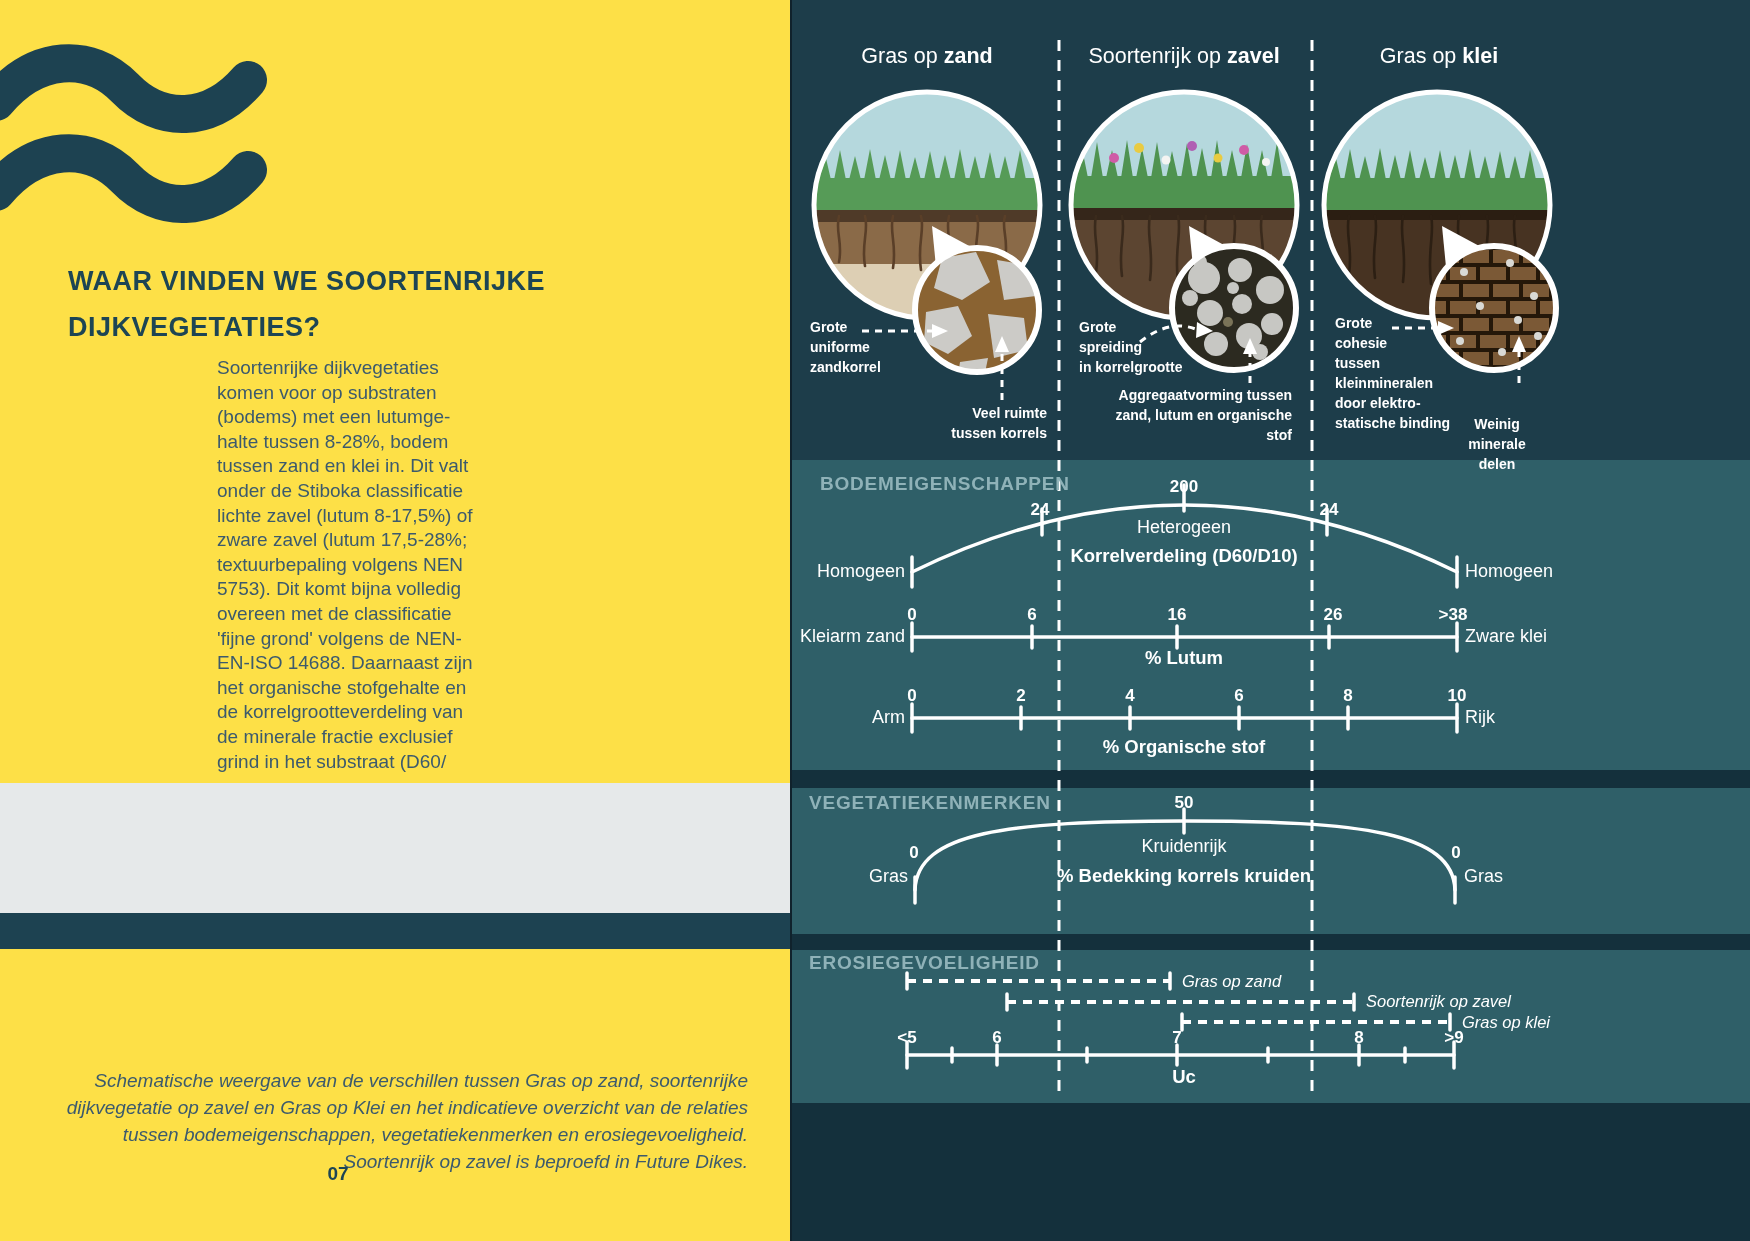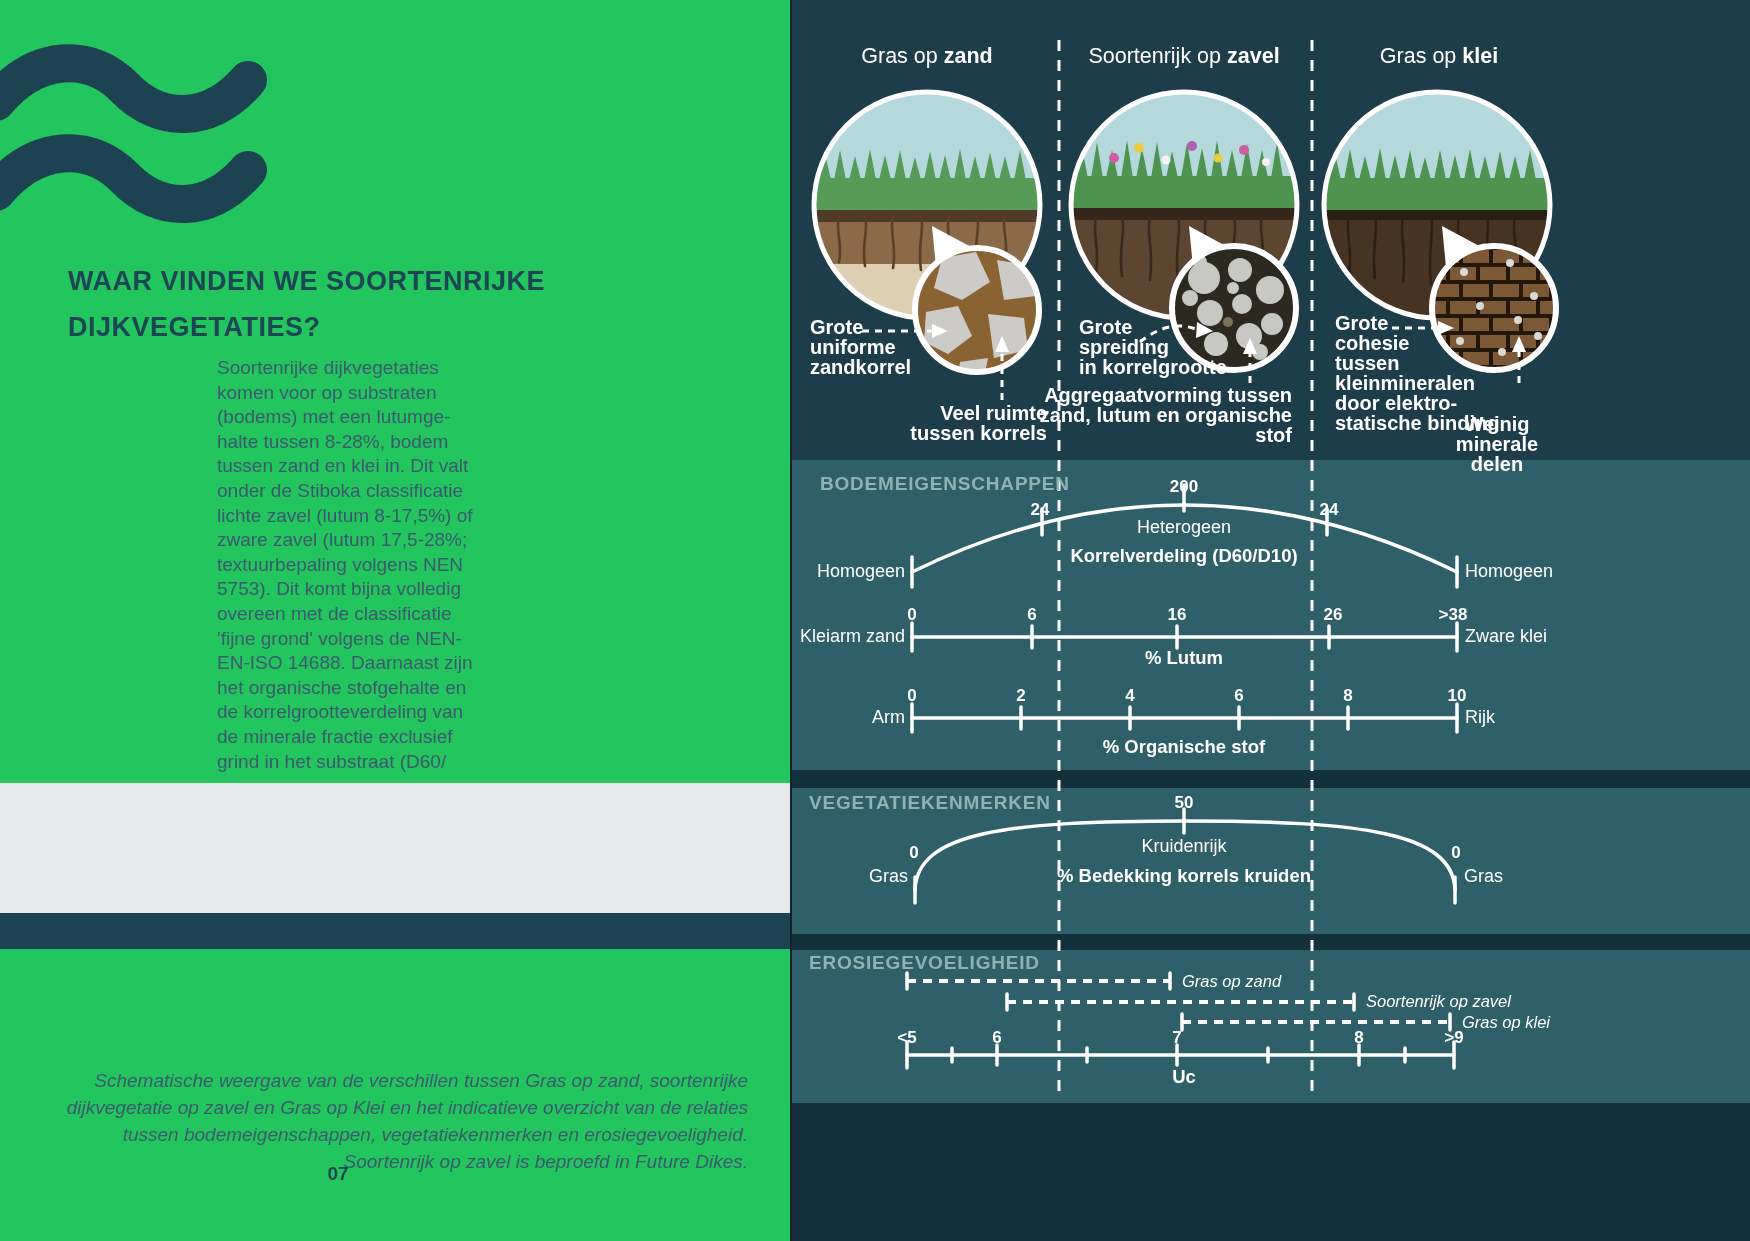--- a/index.html
+++ b/index.html
@@ -1,19 +1,19 @@
 <!DOCTYPE html>
 <html><head>
 <meta charset="utf-8">
 <style>
   html,body{margin:0;padding:0;background:#ffffff;}
   .page{position:relative;width:1750px;height:1241px;overflow:hidden;
         font-family:"Liberation Sans",sans-serif;background:#fdfdfd;}
   
-  .left-pane{position:absolute;left:0;top:0;width:790px;height:1241px;background:#22c55e;}
+  .left-pane{position:absolute;left:0;top:0;width:790px;height:1241px;background:#fde047;}
   .waves{position:absolute;left:-6px;top:40px;}
   .doc-title{position:absolute;left:68px;top:240px;width:480px;
              font-size:27px;font-weight:bold;letter-spacing:.5px;
              color:#1d4554;line-height:46px;}
   .body-col{position:absolute;top:337px;font-size:19px;line-height:24.6px;color:#3c5a6d;}
   .col1{left:217px;width:262px;}
   .col2{left:480px;width:268px;}
   .gray-band{position:absolute;left:0;top:783px;width:790px;height:130px;background:#e6e9ea;}
   .teal-band{position:absolute;left:0;top:913px;width:790px;height:36px;background:#1d4251;}
   .caption{position:absolute;left:56px;top:1048px;width:692px;text-align:right;
@@ -33,21 +33,21 @@
   .bg-bottom{top:1103px;height:138px;background:#14303c;}
   svg{position:absolute;left:0;}
   .lbl{position:absolute;color:#fff;font-size:18px;}
   .nw{white-space:nowrap;}
   .c{transform:translateX(-50%);text-align:center;}
   .r{transform:translateX(-100%);text-align:right;}
   .bold{font-weight:bold;}
   .pre{white-space:pre-line;}
   .col-title{font-size:21.5px;}
   .sec-header{font-size:19px;font-weight:bold;color:#8fb2b8;letter-spacing:.8px;}
-  .anno{font-size:20px;font-weight:bold;line-height:20px;}
+  .anno{font-size:14px;font-weight:bold;line-height:20px;}
   .tickv{font-size:17px;font-weight:bold;}
   .scale-title{font-size:18.5px;font-weight:bold;}
   .bar-lbl{font-size:16.5px;font-style:italic;}
 </style>
 </head>
 <body>
 
 <div class="page">
 
   <div class="left-pane">

